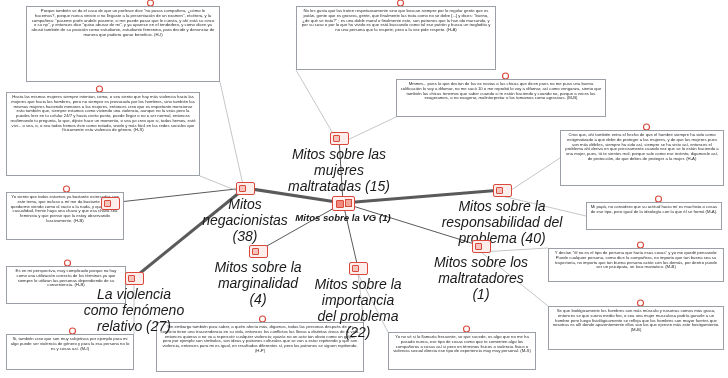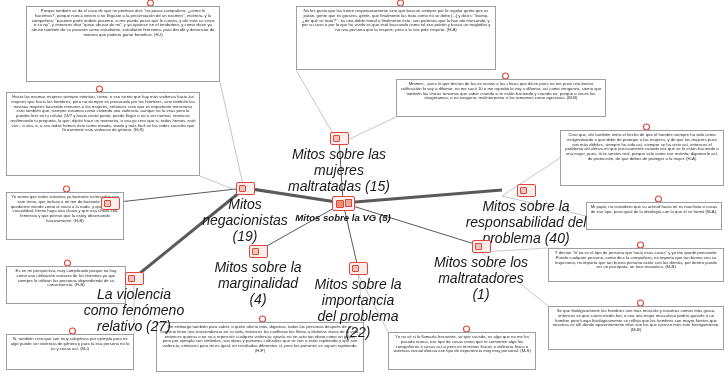--- a/index.html
+++ b/index.html
@@ -252,46 +252,46 @@
         <line x1="5.5" y1="7" x2="5.5" y2="12.5" stroke="#d9483b" stroke-width="1.1"></line>
         <line x1="3" y1="9.5" x2="8" y2="9.5" stroke="#d9483b" stroke-width="1.1"></line>
       </svg>
       <div class="quote" style="left: 388px; top: 332px; width: 148px; min-height: 38px; font-size: 4.25px;">
         <span class="qtext">Yo no sé si lo llamaría frecuente, se que sucede, es algo que no me ha pasado nunca, ese tipo de cosas como que te comenten algo los compañeros o cosas así si pero en términos fisicos o violencia físico o violencia  sexual directa ese tipo de experiencia muy muy personal. (M-S)</span>
       </div>
     </div>
   <div id="code-layer">
       <div class="codenode root hasmemo" style="left: 278px; top: 196px; width: 130px;">
         <span class="cicon"></span>
-        <span class="clabel" style="white-space: normal;">Mitos sobre la VG (5)</span>
+        <span class="clabel" style="white-space: normal;">Mitos sobre la VG (1)</span>
       </div>
       <div class="codenode" style="left: 286px; top: 132px; width: 106px;">
         <span class="cicon"></span>
         <span class="clabel" style="white-space: normal;">Mitos sobre las mujeres maltratadas (15)</span>
       </div>
       <div class="codenode" style="left: 190px; top: 182px; width: 110px;">
         <span class="cicon"></span>
-        <span class="clabel" style="white-space: normal;">Mitos negacionistas (19)</span>
+        <span class="clabel" style="white-space: normal;">Mitos negacionistas (38)</span>
       </div>
       <div class="codenode" style="left: 58px; top: 197px; width: 104px;">
         <span class="cicon"></span>
       </div>
       <div class="codenode" style="left: 212px; top: 245px; width: 92px;">
         <span class="cicon"></span>
         <span class="clabel" style="white-space: normal;">Mitos sobre la marginalidad (4)</span>
       </div>
       <div class="codenode" style="left: 78px; top: 272px; width: 112px;">
         <span class="cicon"></span>
         <span class="clabel" style="white-space: normal; font-style: italic;">La violencia como fenómeno relativo (27)</span>
       </div>
       <div class="codenode" style="left: 312px; top: 262px; width: 92px;">
         <span class="cicon"></span>
         <span class="clabel" style="white-space: normal;">Mitos sobre la importancia del problema (22)</span>
       </div>
-      <div class="codenode" style="left: 462px; top: 184px; width: 128px;">
+      <div class="codenode" style="left: 438px; top: 184px; width: 128px;">
         <span class="cicon"></span>
         <span class="clabel" style="white-space: normal;">Mitos sobre la responsabilidad del problema (40)</span>
       </div>
       <div class="codenode" style="left: 432px; top: 240px; width: 98px;">
         <span class="cicon"></span>
         <span class="clabel" style="white-space: normal;">Mitos sobre los maltratadores (1)</span>
       </div>
     </div>
 
 </div>

